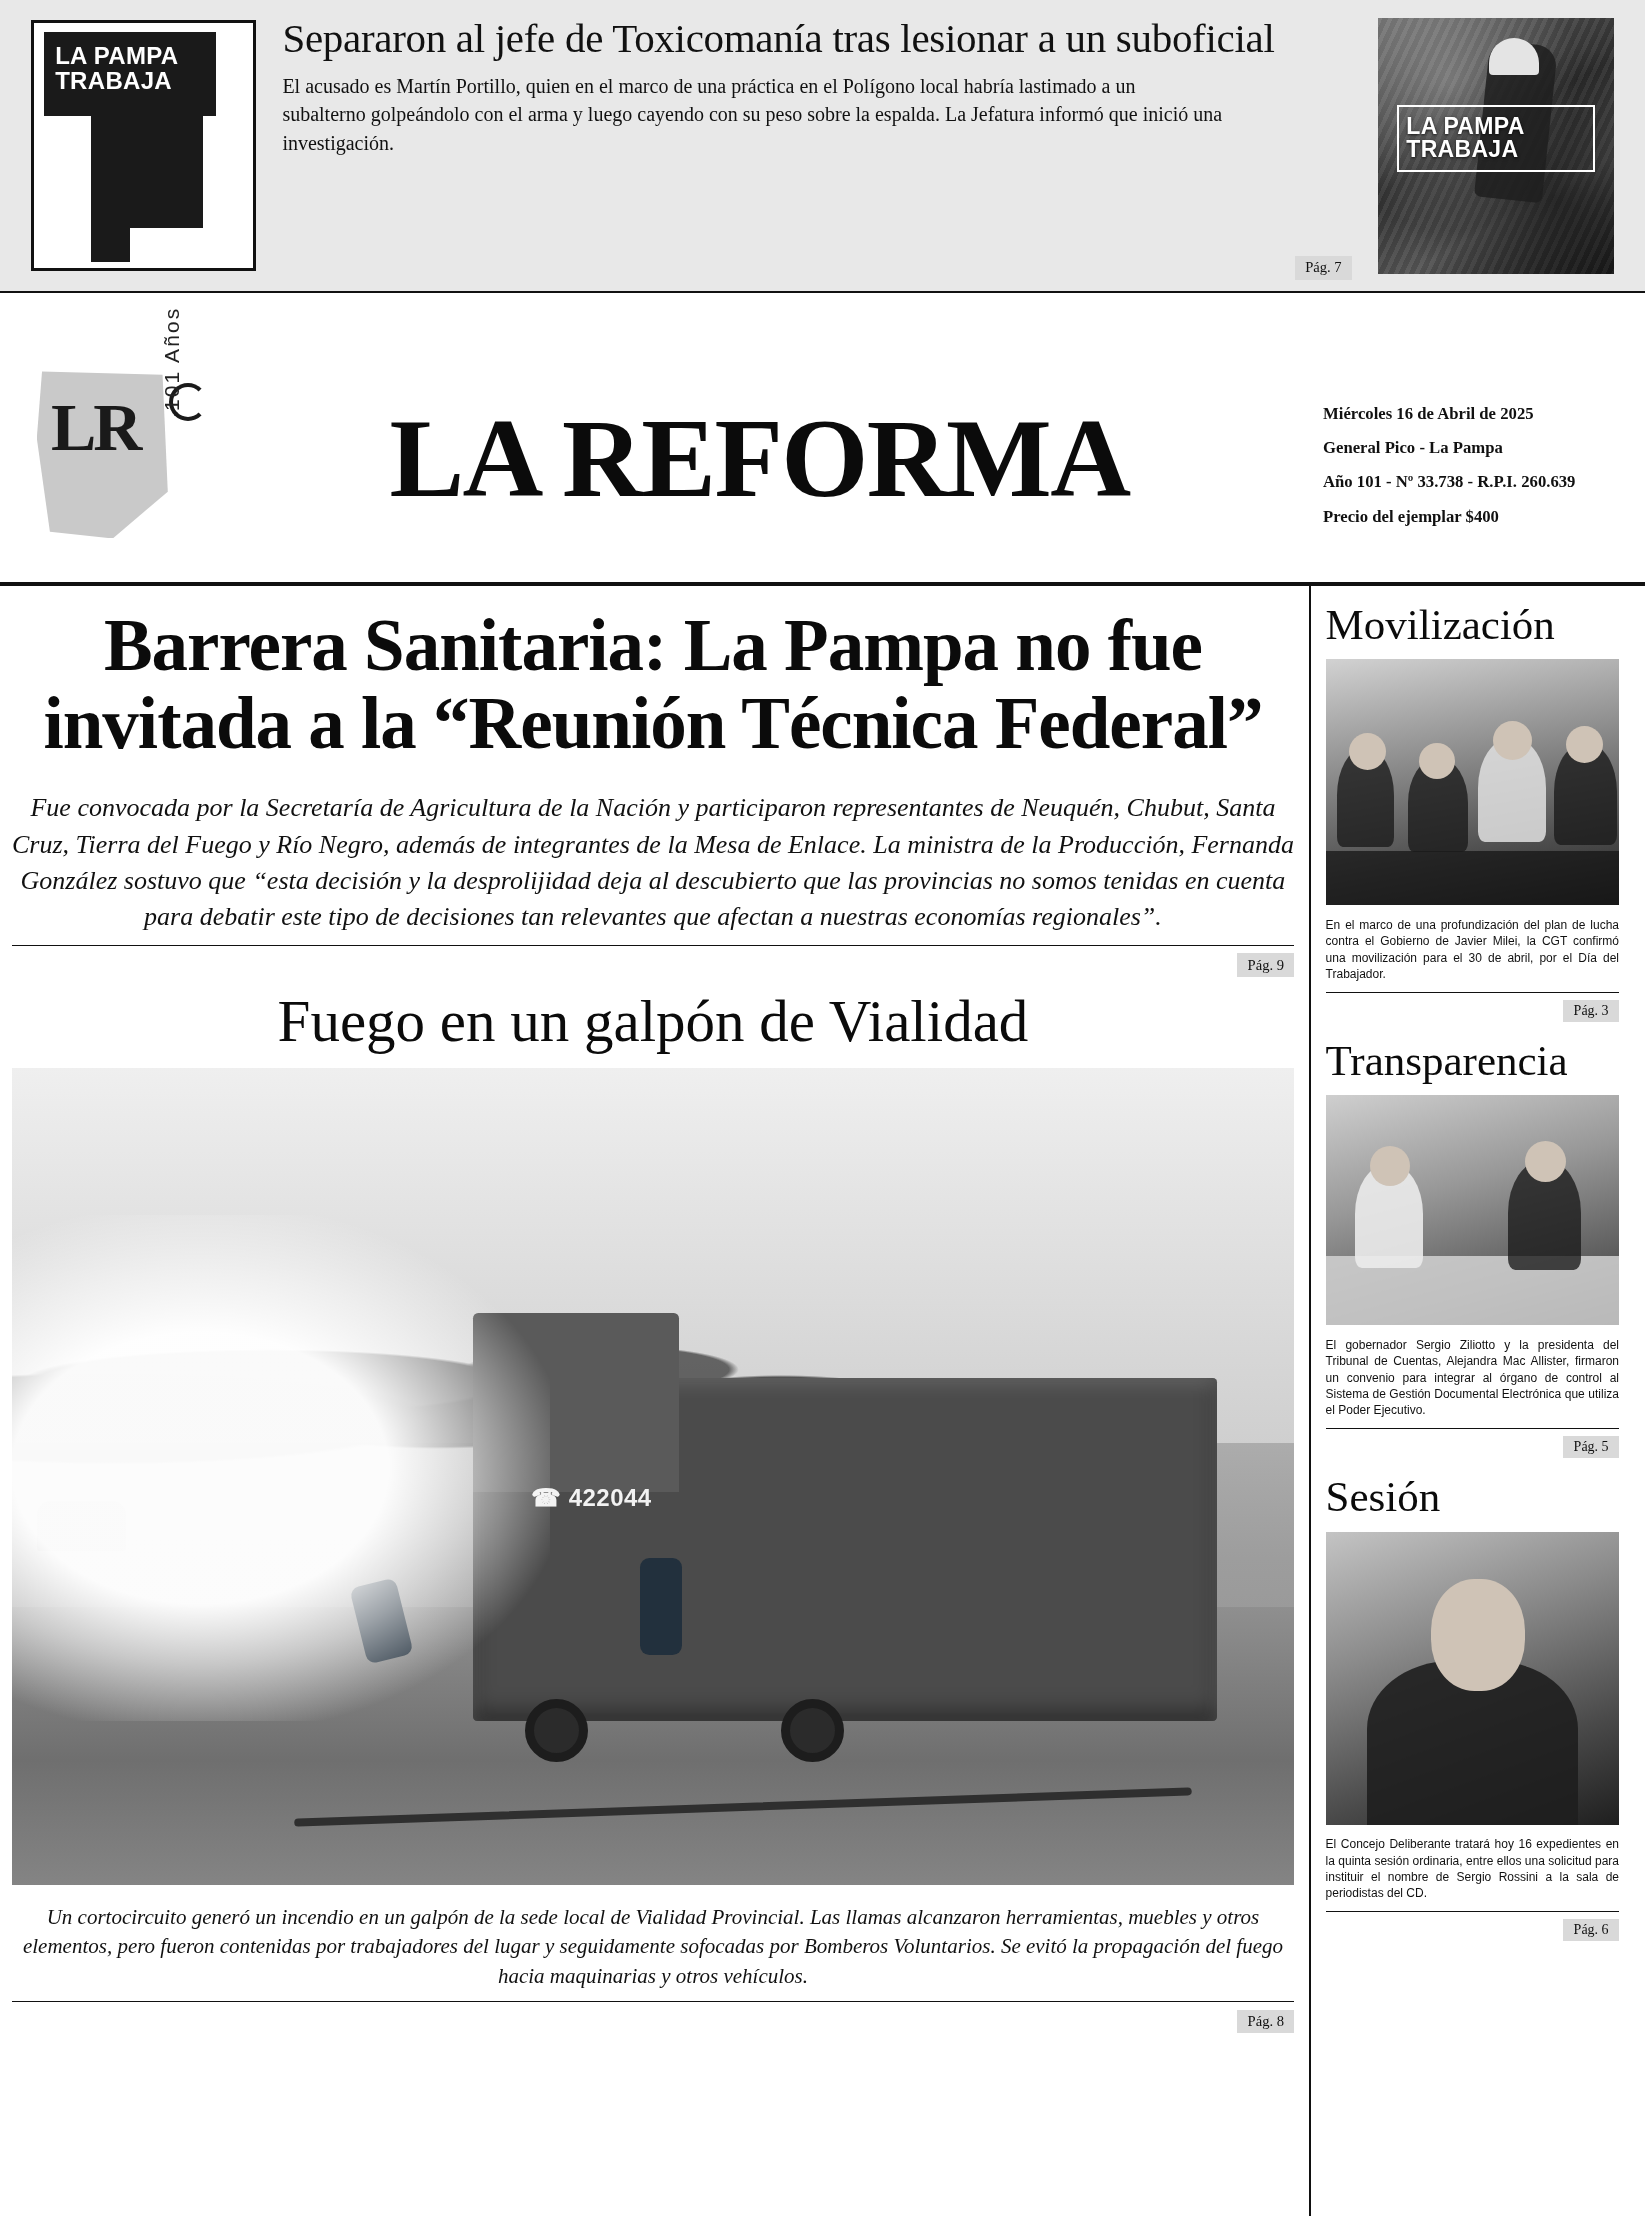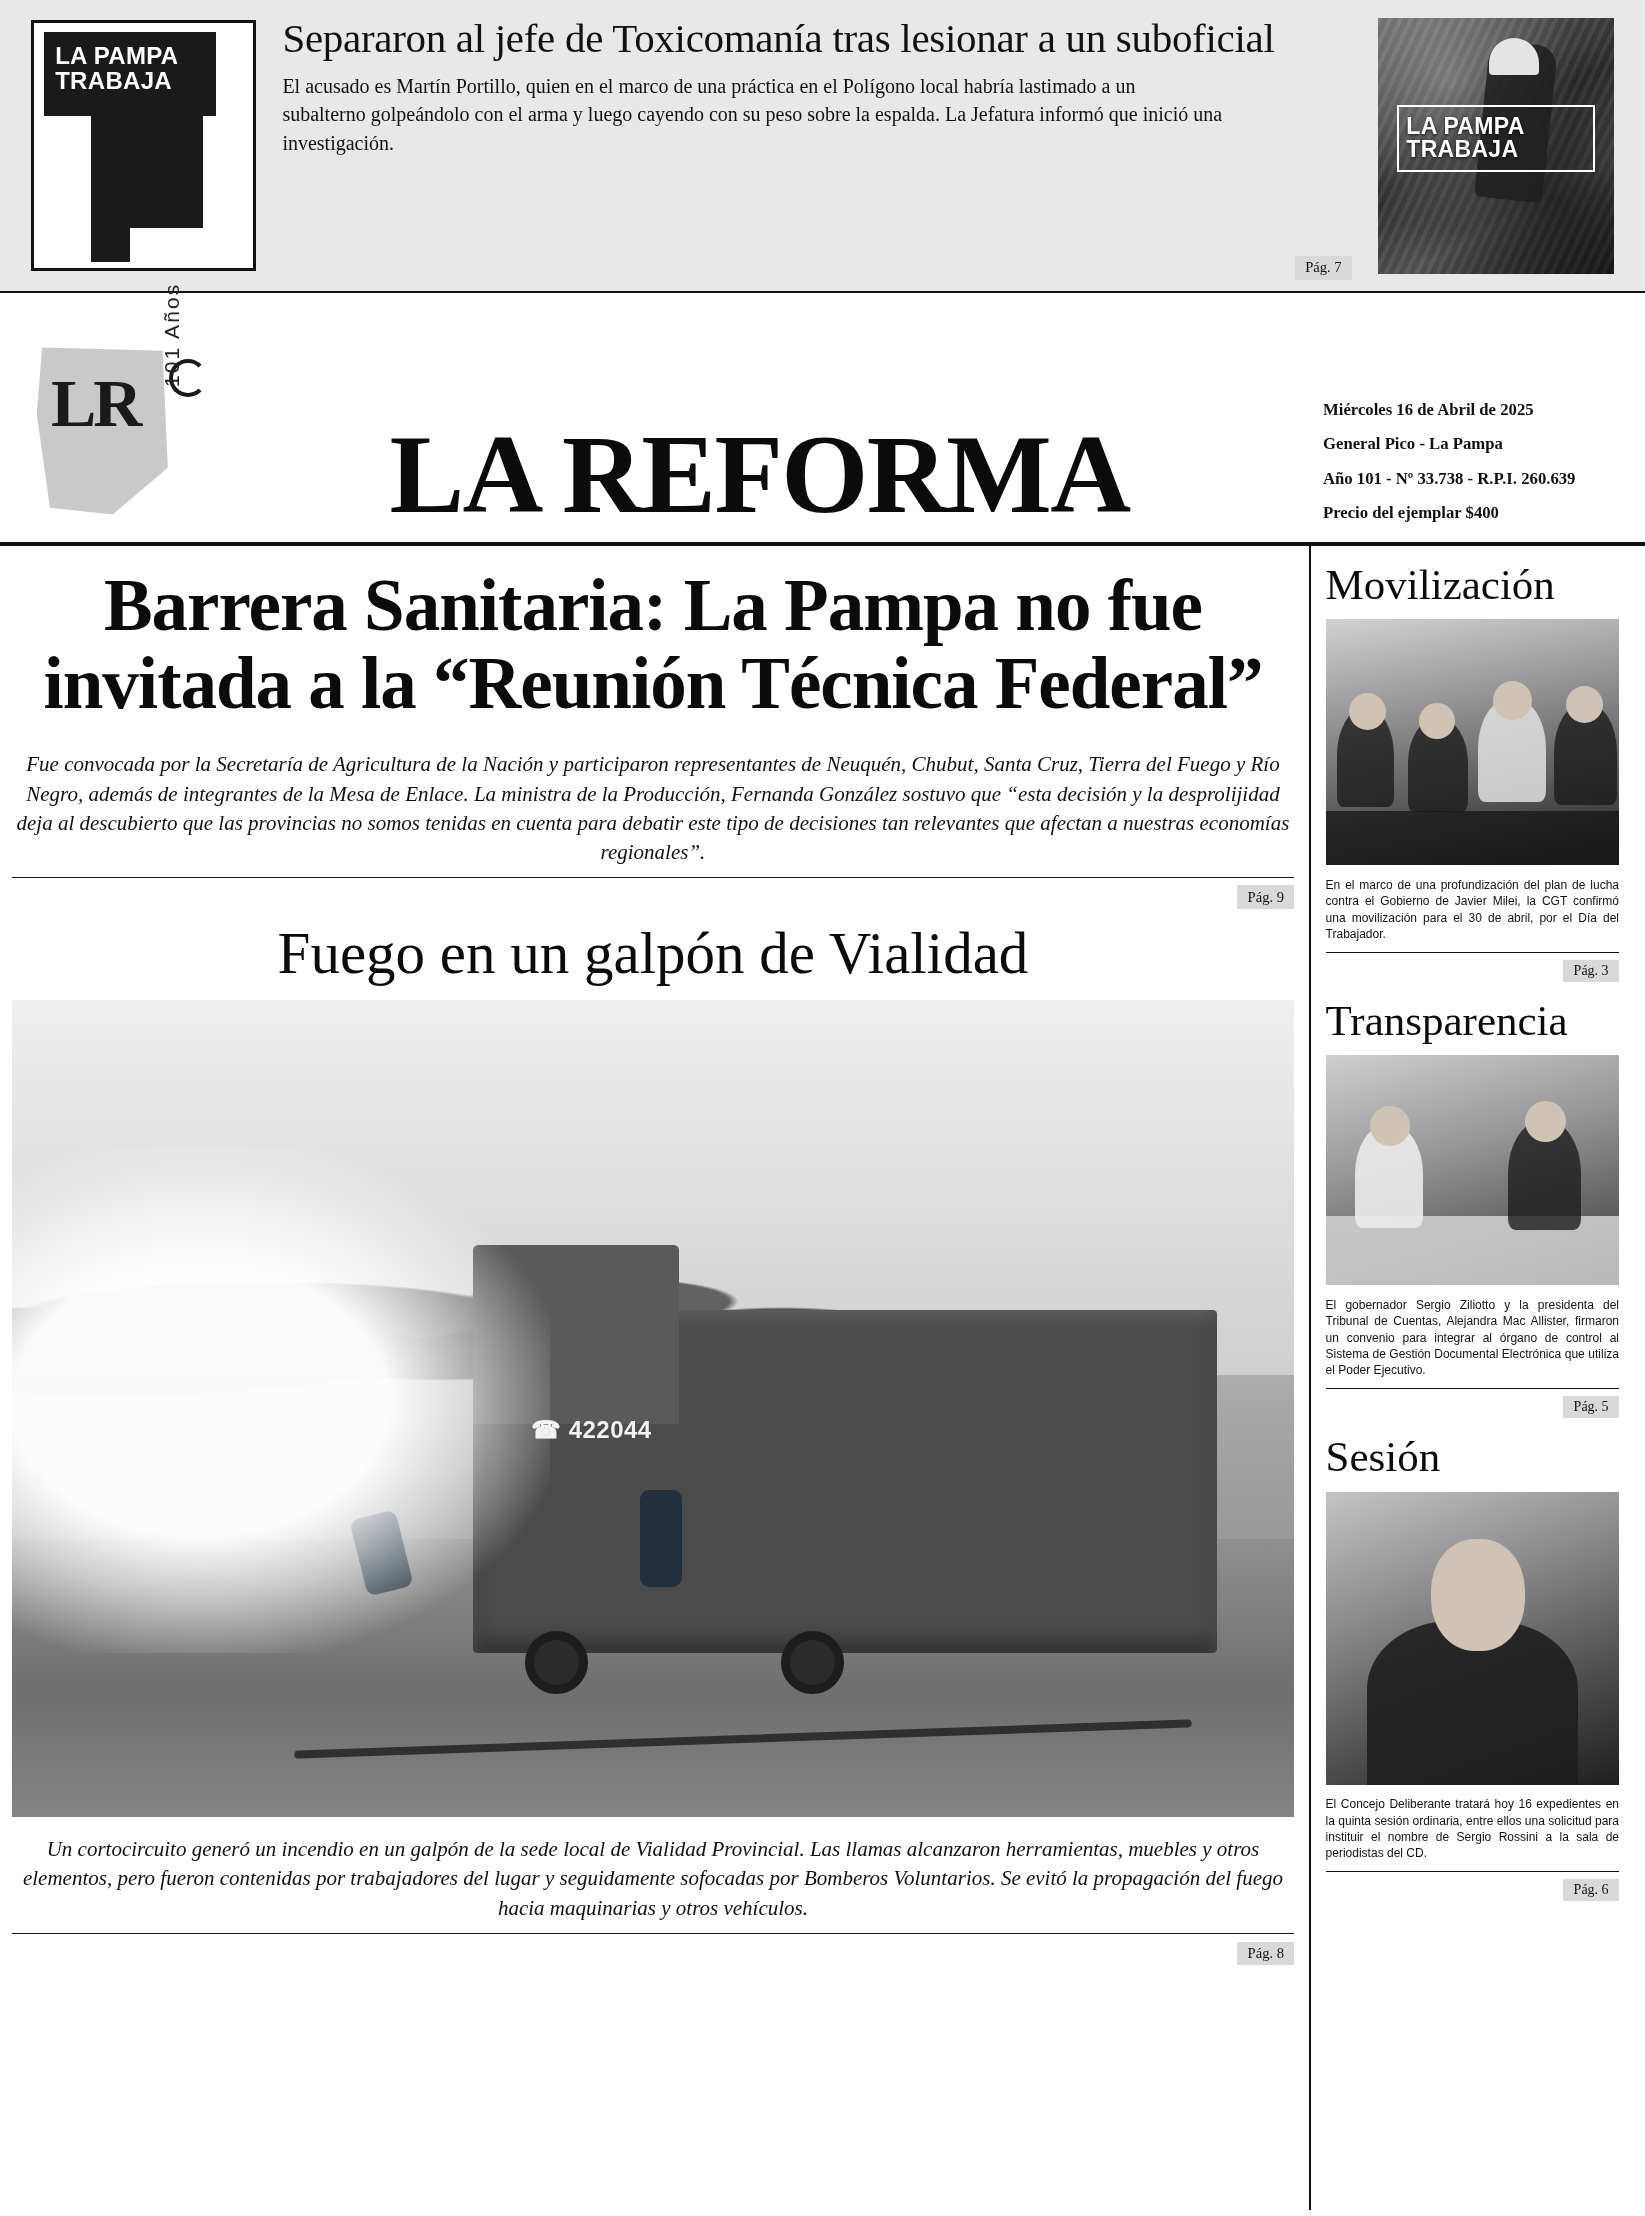--- a/index.html
+++ b/index.html
@@ -174,22 +174,23 @@
     text-shadow: 0 1px 3.1px rgba(0,0,0,0.8);
   }
 
   
   .masthead {
     position: relative;
     width: 100%;
     height: 253px;
     border-bottom: 4.2px solid #111;
     display: flex;
-    align-items: flex-end;
+    align-items: center;
     padding: 12px 29px;
+    margin-top: 40px;
   }
   .mast-logo {
     flex: 0 0 188px;
     height: 193px;
     position: relative;
   }
   .mast-logo .province {
     position: absolute;
     left: 7.8px;
     top: 10.4px;
@@ -278,21 +279,21 @@
     font-weight: 700;
     font-size: 73px;
     line-height: 1.07;
     letter-spacing: -1px;
     margin: 21px 0 0 0;
     color: #0b0b0b;
   }
   .lead-sub {
     font-family: "Liberation Serif", serif;
     font-style: italic;
-    font-size: 21px;
+    font-size: 26px;
     line-height: 1.4;
     margin: 27px 0 0 0;
     color: #111;
   }
   .rule {
     border: 0;
     border-top: 1.6px solid #111;
     margin: 9.4px 0 0 0;
   }
   .pag-row {

